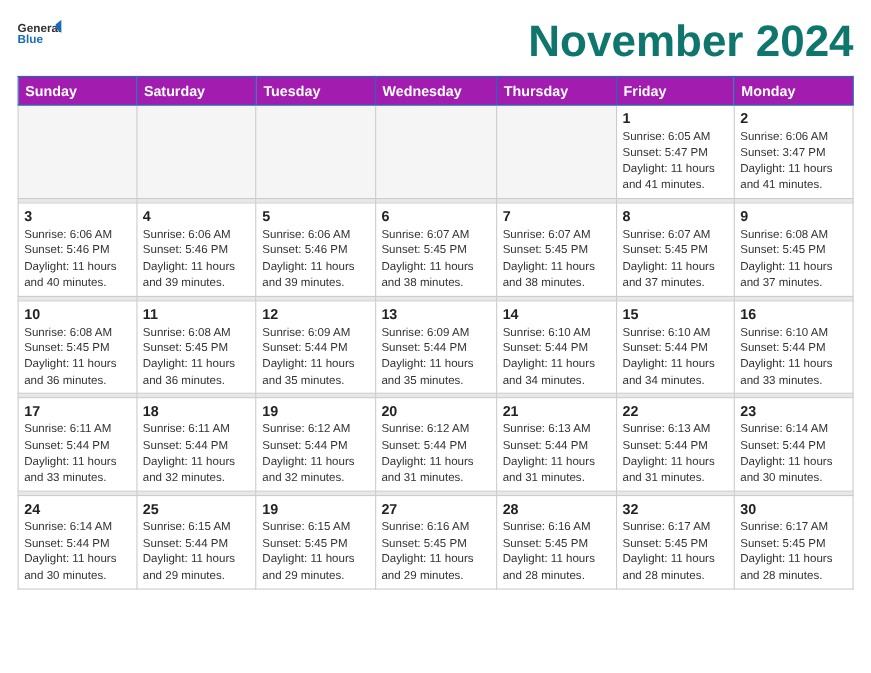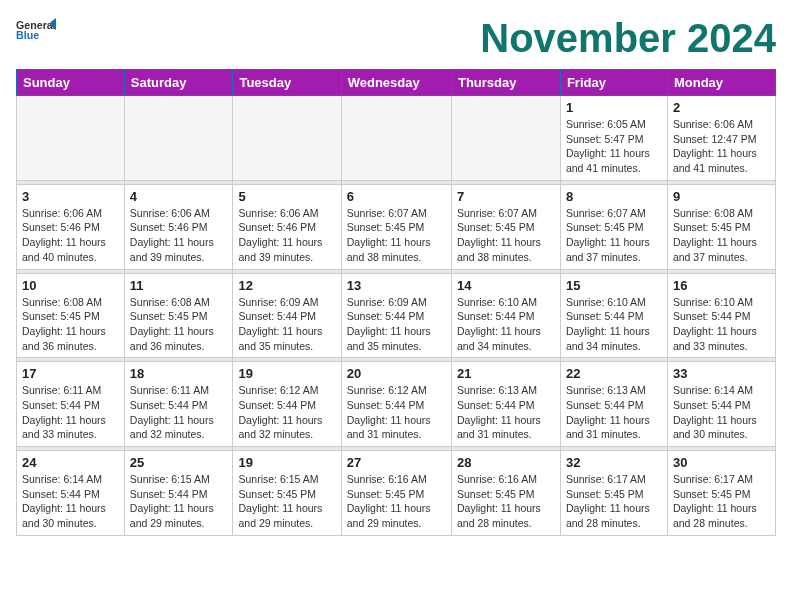--- a/index.html
+++ b/index.html
@@ -118,21 +118,21 @@
         <td class="empty"></td>
         <td>
           <div class="day-num">1</div>
           <div class="day-info">Sunrise: 6:05 AM
 Sunset: 5:47 PM
 Daylight: 11 hours and 41 minutes.</div>
         </td>
         <td>
           <div class="day-num">2</div>
           <div class="day-info">Sunrise: 6:06 AM
-Sunset: 12:47 PM
+Sunset: 3:47 PM
 Daylight: 11 hours and 41 minutes.</div>
         </td>
       </tr>
       <tr class="row-divider">
         <td></td>
         <td></td>
         <td></td>
         <td></td>
         <td></td>
         <td></td>
@@ -275,21 +275,21 @@
 Sunset: 5:44 PM
 Daylight: 11 hours and 31 minutes.</div>
         </td>
         <td>
           <div class="day-num">22</div>
           <div class="day-info">Sunrise: 6:13 AM
 Sunset: 5:44 PM
 Daylight: 11 hours and 31 minutes.</div>
         </td>
         <td>
-          <div class="day-num">33</div>
+          <div class="day-num">23</div>
           <div class="day-info">Sunrise: 6:14 AM
 Sunset: 5:44 PM
 Daylight: 11 hours and 30 minutes.</div>
         </td>
       </tr>
       <tr class="row-divider">
         <td></td>
         <td></td>
         <td></td>
         <td></td>

